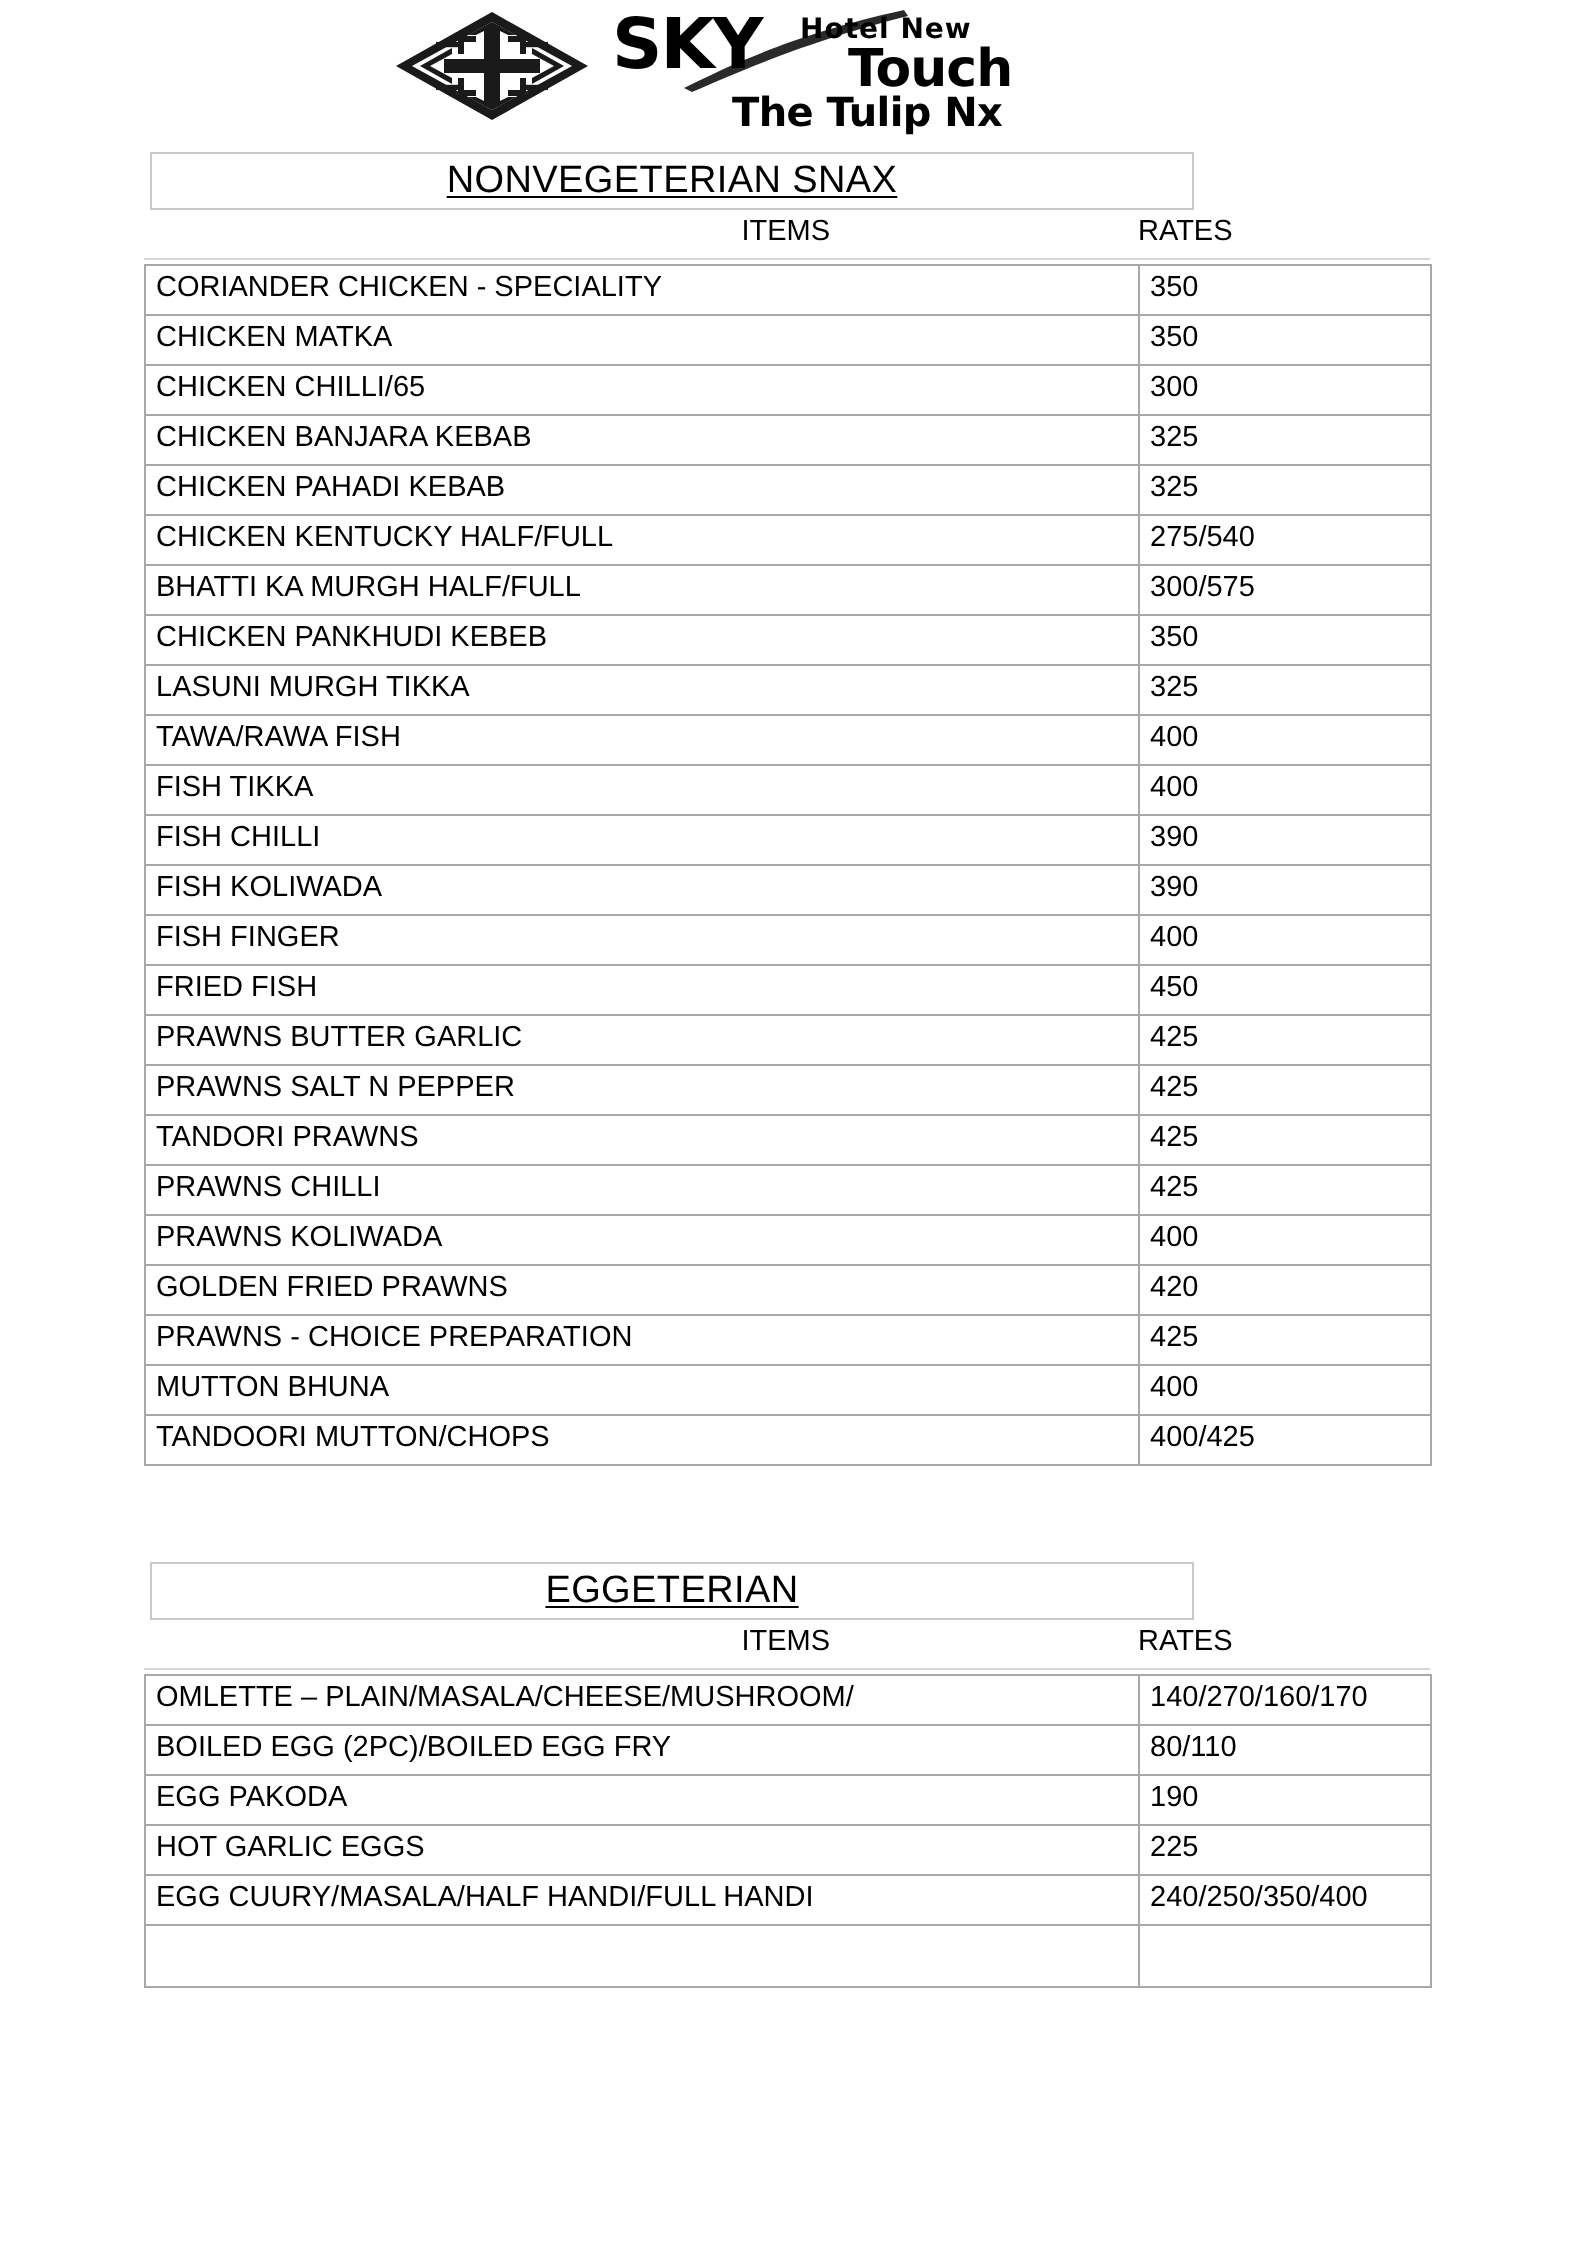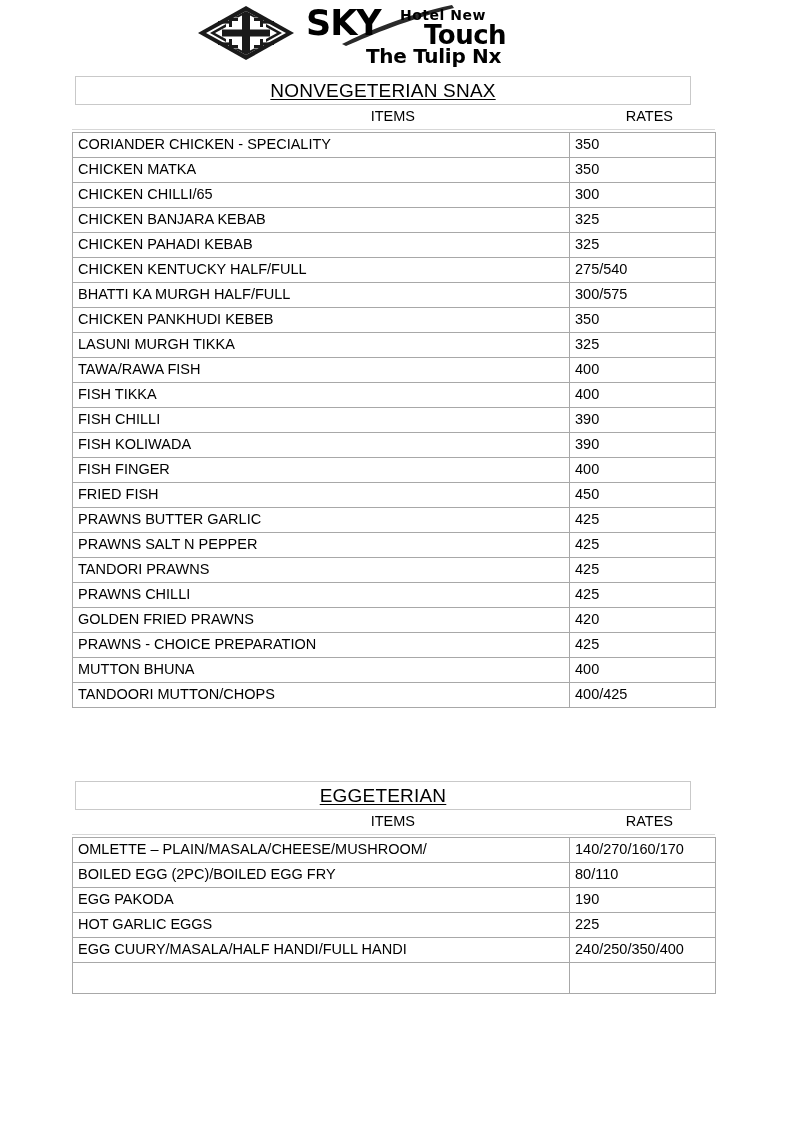--- a/index.html
+++ b/index.html
@@ -89,21 +89,21 @@
   .section {
     position: absolute;
     left: 72px;
     width: 643px;
   }
   #section-nonveg { top: 76px; }
   #section-egg    { top: 781px; }
 
   .section-title-box {
     margin-left: 3px;
-    width: 616px;
+    width: 522px;
     border: 1px solid #c9c9c9;
     box-sizing: border-box;
     height: 29px;
     display: flex;
     align-items: center;
     justify-content: center;
     background: #ffffff;
   }
   .section-title-box span {
     font-size: 19px;
@@ -124,21 +124,21 @@
     top: 3px;
     width: 343px;
     text-align: right;
     font-size: 14.5px;
   }
   .col-header .ch-rates {
     position: absolute;
     left: 497px;
     top: 3px;
     width: 104px;
-    text-align: right;
+    text-align: left;
     font-size: 14.5px;
   }
 
   table.menu {
     border-collapse: collapse;
     width: 643px;
     table-layout: fixed;
     margin-top: 2px;
   }
   table.menu td {
@@ -291,20 +291,24 @@
         </tr>
         <tr>
           <td class="item">TANDORI PRAWNS</td>
           <td class="rate">425</td>
         </tr>
         <tr>
           <td class="item">PRAWNS CHILLI</td>
           <td class="rate">425</td>
         </tr>
         <tr>
+          <td class="item">PRAWNS KOLIWADA</td>
+          <td class="rate">400</td>
+        </tr>
+        <tr>
           <td class="item">GOLDEN FRIED PRAWNS</td>
           <td class="rate">420</td>
         </tr>
         <tr>
           <td class="item">PRAWNS - CHOICE PREPARATION</td>
           <td class="rate">425</td>
         </tr>
         <tr>
           <td class="item">MUTTON BHUNA</td>
           <td class="rate">400</td>

